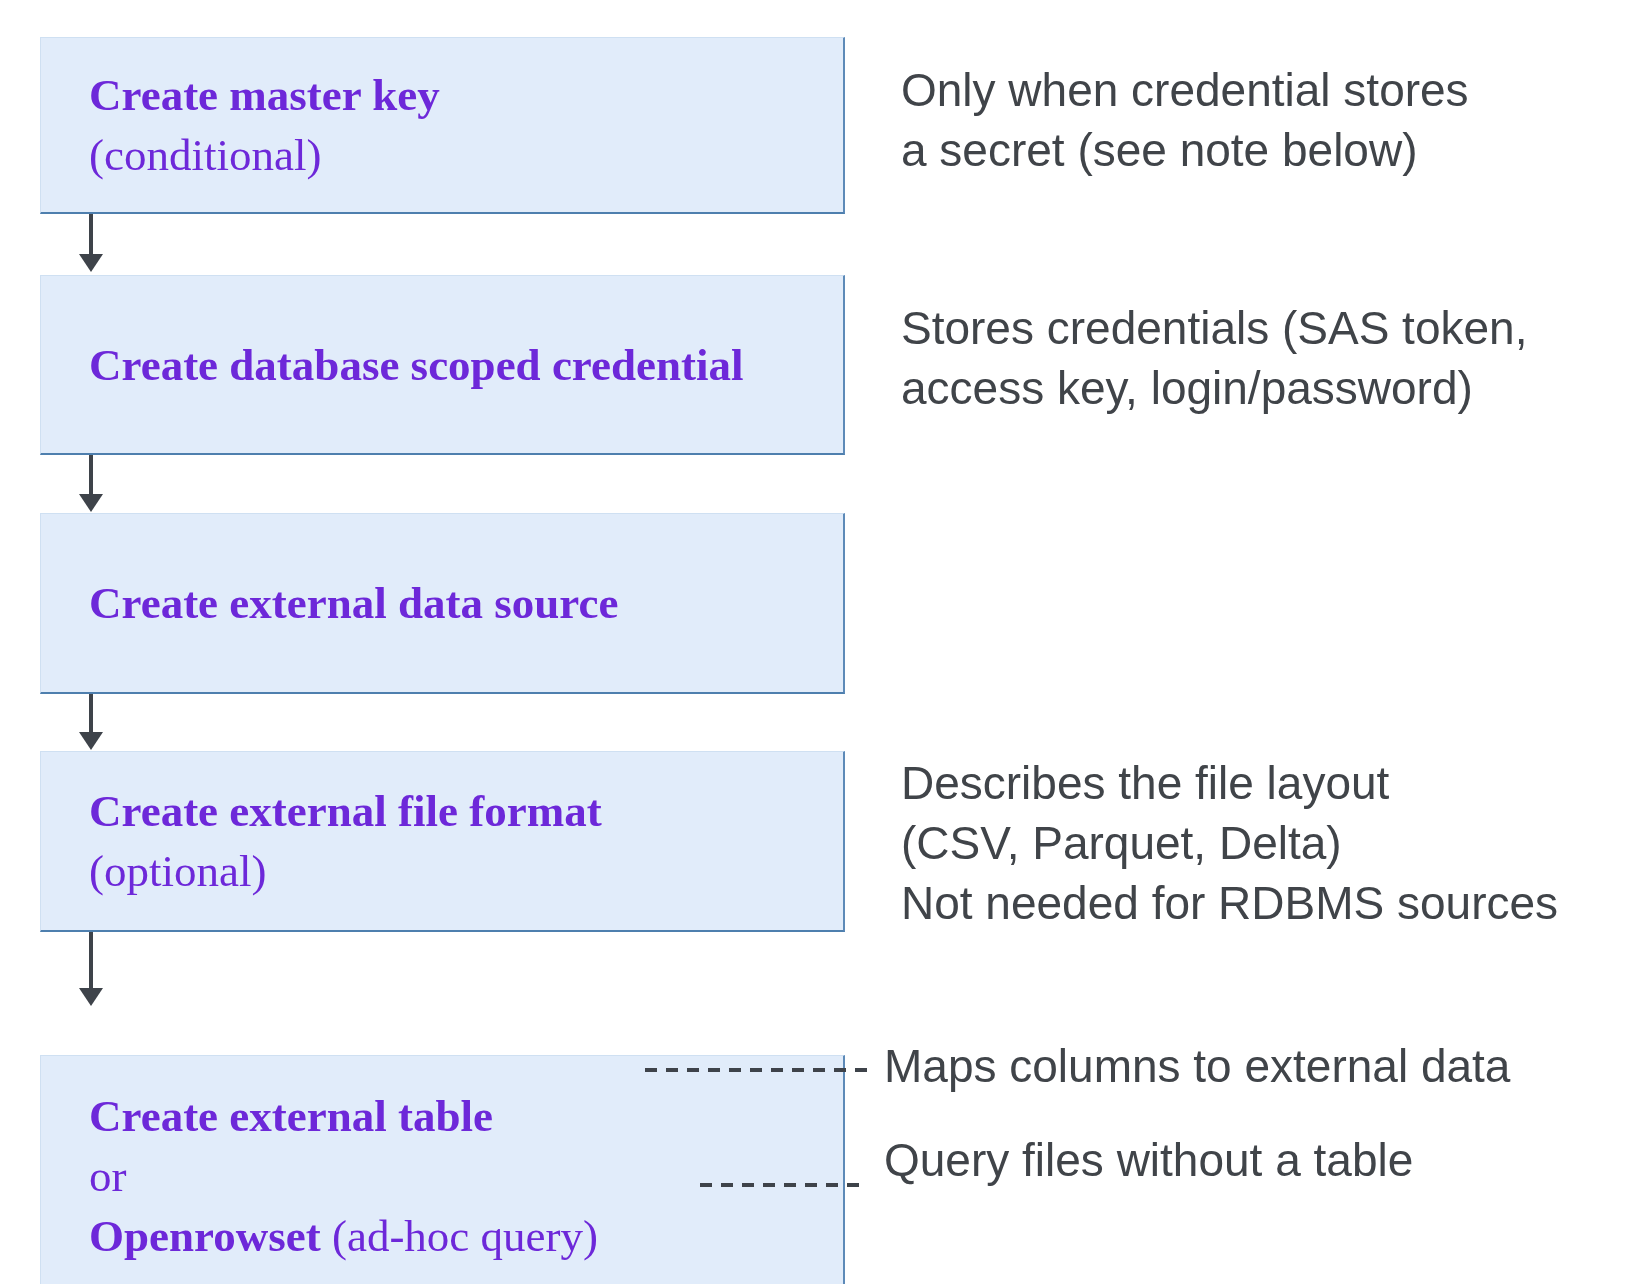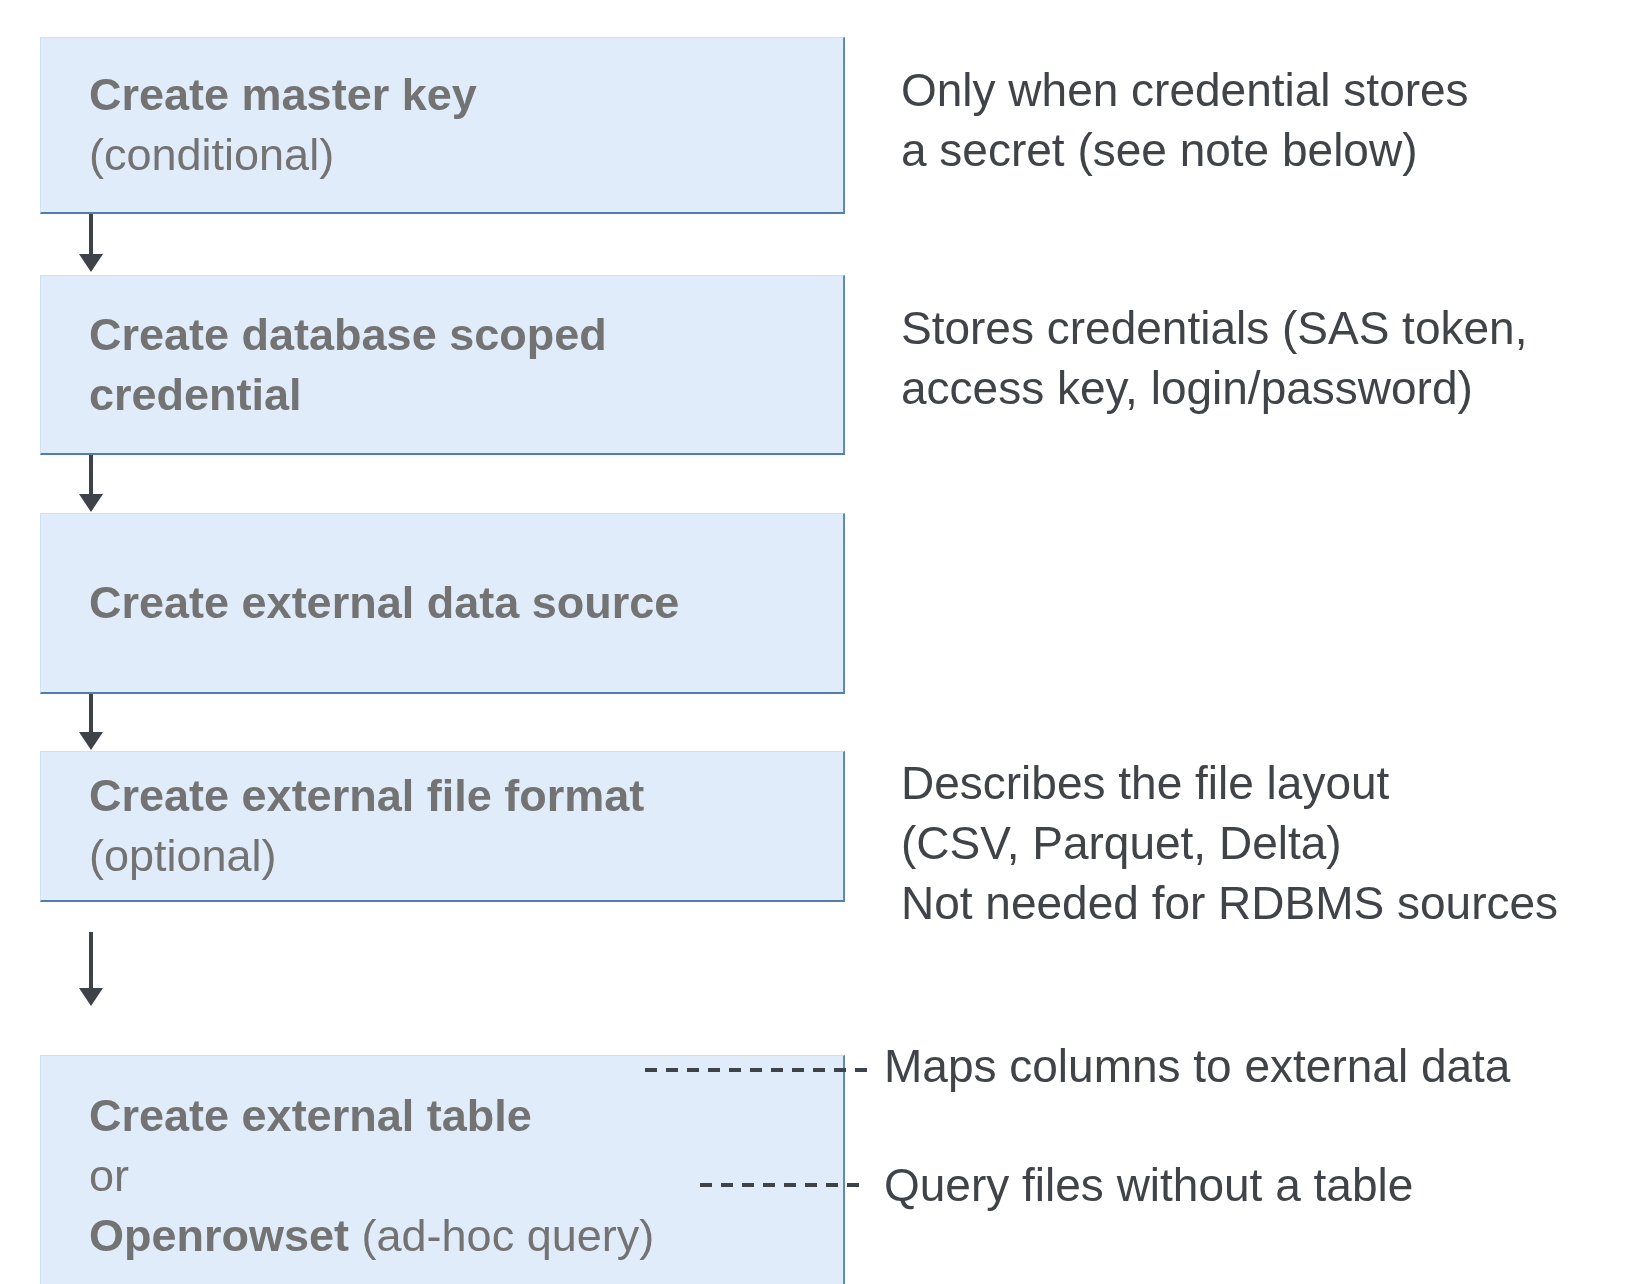--- a/index.html
+++ b/index.html
@@ -21,23 +21,24 @@
     width: 805px;
     box-sizing: border-box;
     background: #e1ecfa;
     border: 1px solid #cfe0f2;
     border-right: 2px solid #5d8ab8;
     border-bottom: 2px solid #4e7fae;
     display: flex;
     flex-direction: column;
     justify-content: center;
     padding: 0 36px 0 48px;
-    color: #737373;
+    color: #6d28d9;
     font-size: 45px;
     line-height: 60px;
+    font-family: Liberation Serif, serif;
   }
   .bold { font-weight: bold; }
   .regular { font-weight: normal; }
   .annotation {
     position: absolute;
     left: 901px;
     color: #404449;
     font-size: 46px;
     line-height: 60px;
     white-space: pre-line;
@@ -98,21 +99,21 @@
 
   <div class="step-box" style="top:513px; height:181px;">
     <div class="bold">Create external data source</div>
   </div>
 
   <div class="arrow" style="top:694px; height:56px;">
     <div class="arrow-stem"></div>
     <div class="arrow-head"></div>
   </div>
 
-  <div class="step-box" style="top:751px; height:151px;">
+  <div class="step-box" style="top:751px; height:181px;">
     <div class="bold">Create external file format</div>
     <div class="regular">(optional)</div>
   </div>
   <div class="annotation" style="top:753px;">Describes the file layout
 (CSV, Parquet, Delta)
 Not needed for RDBMS sources</div>
 
   <div class="arrow" style="top:932px; height:74px;">
     <div class="arrow-stem"></div>
     <div class="arrow-head"></div>
@@ -121,15 +122,15 @@
   <div class="step-box" style="top:1007px; height:242px;margin-top:48px;">
     <div class="bold">Create external table</div>
     <div class="regular">or</div>
     <div><span class="bold">Openrowset</span><span class="regular"> (ad-hoc query)</span></div>
   </div>
 
   <div class="dash-line" style="top:1068px; left:645px; width:222px;"></div>
   <div class="annotation" style="top:1036px; left:884px;">Maps columns to external data</div>
 
   <div class="dash-line" style="top:1183px; left:700px; width:167px;"></div>
-  <div class="annotation" style="top:1155px; left:884px;">Query files without a table</div>
+  <div class="annotation" style="top:1130px; left:884px;">Query files without a table</div>
 
 </div>
 
 </body></html>

